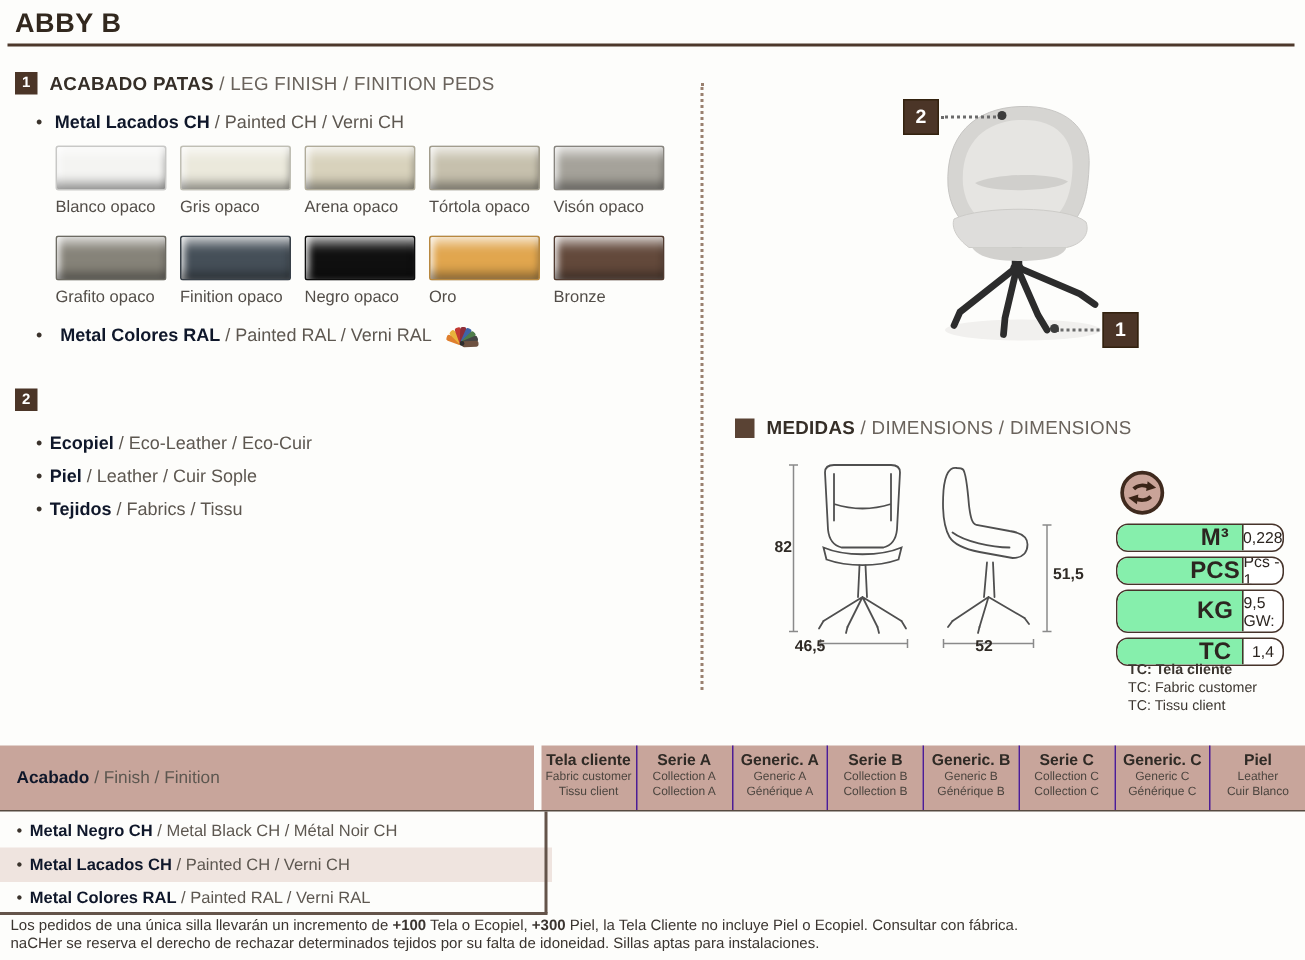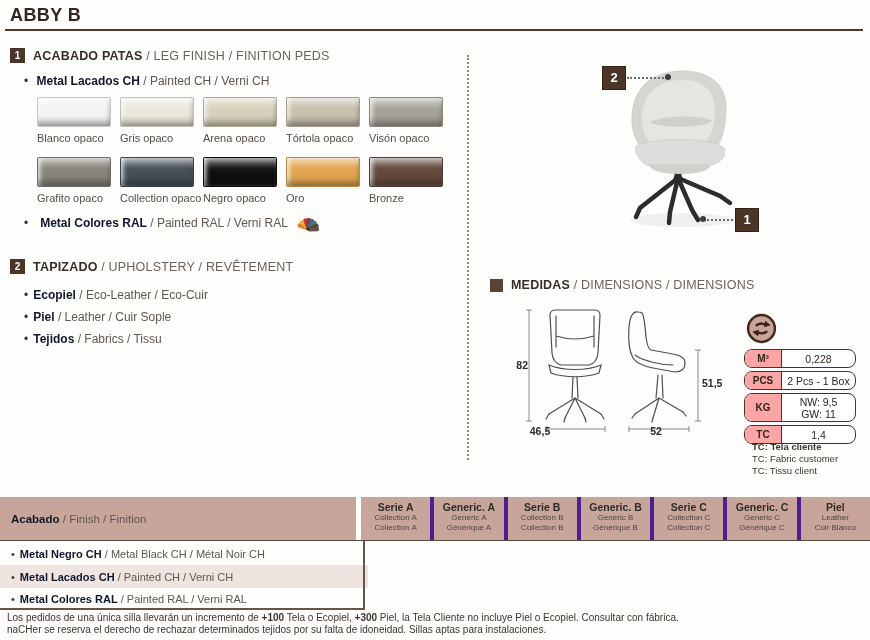--- a/index.html
+++ b/index.html
@@ -47,36 +47,36 @@
   .conn-dot{width:6px;height:6px;background:#3c3c3c;border-radius:50%;}
 
   
   .medidas-square{width:13px;height:13px;background:#5a4334;flex:0 0 auto;}
   .dim-label{font-size:10.5px;font-weight:bold;color:#2f2a25;}
 
   
   .stats{left:744px;top:349px;width:112px;}
   .stat-row{display:flex;border:1.6px solid #46332a;border-radius:8px;overflow:hidden;
             margin-bottom:3px;background:#fff;}
-  .stat-label{width:36px;background:#fca5a5;border-right:1.6px solid #46332a;font-weight:bold;
-              font-size:10px;display:flex;align-items:center;justify-content:center;color:#2c2520;}
+  .stat-label{width:36px;background:#86efac;border-right:1.6px solid #46332a;font-weight:bold;
+              font-size:16px;display:flex;align-items:center;justify-content:center;color:#2c2520;padding-left:47px;}
   .stat-value{flex:1;display:flex;flex-direction:column;align-items:center;justify-content:center;
               font-size:10.5px;color:#2c2520;line-height:12px;}
   .h17{height:17px;} .h27{height:27px;}
 
   .tc-legend{left:752px;top:441px;font-size:9.5px;line-height:12px;color:#3c3630;text-align:left;}
   .tc-bold{font-weight:bold;}
 
   
   .fheader{left:0;top:497px;width:870px;height:44px;display:flex;border-bottom:1.5px solid #564a40;box-sizing:border-box;}
   .fh-left{width:356px;background:#c8a59b;display:flex;align-items:center;padding-left:11px;font-size:11.5px;box-sizing:border-box;}
   .fh-gap{width:5px;background:#fdfdfb;}
   .fh-cols{flex:1;display:flex;}
   .fcol{flex:1;background:#c8a59b;text-align:center;padding-top:4px;box-sizing:border-box;}
-  .fcol + .fcol{border-left:4px solid #4c1d95;}
+  .fcol + .fcol{border-left:1px solid #4c1d95;}
   .fcol-title{font-size:10.5px;font-weight:bold;color:#2f2a25;line-height:12px;}
   .fcol-sub{font-size:8px;color:#4c453f;line-height:9.5px;}
 
   .frow{left:0;width:363px;height:23px;display:flex;align-items:center;padding-left:11px;
         font-size:11px;box-sizing:border-box;}
   .frow.shaded{background:#efe4df;width:368px;}
   .ft-vline{left:363px;top:541px;width:2px;height:68px;background:#64544a;}
   .ft-bline{left:0;top:608px;width:365px;height:2px;background:#64544a;}
 
   
@@ -122,21 +122,21 @@
     <div>
         <div class="swatch" style="background-color: rgb(165, 162, 154);"></div>
         <div class="swatch-label">Visón opaco</div>
       </div>
     <div>
         <div class="swatch" style="background-color: rgb(134, 131, 121);"></div>
         <div class="swatch-label">Grafito opaco</div>
       </div>
     <div>
         <div class="swatch" style="background-color: rgb(69, 79, 88);"></div>
-        <div class="swatch-label">Collection opaco</div>
+        <div class="swatch-label">Finition opaco</div>
       </div>
     <div>
         <div class="swatch" style="background-color: rgb(16, 16, 16);"></div>
         <div class="swatch-label">Negro opaco</div>
       </div>
     <div>
         <div class="swatch" style="background-color: rgb(225, 166, 78);"></div>
         <div class="swatch-label">Oro</div>
       </div>
     <div>
@@ -157,21 +157,20 @@
         <rect x="13" y="14.5" width="11" height="4" rx="1.4" fill="#4f7d4a" transform="rotate(-44 13 16)"></rect>
         <rect x="13" y="14.5" width="11" height="4" rx="1.4" fill="#454545" transform="rotate(-22 13 16)"></rect>
         <rect x="13" y="14.5" width="11" height="4" rx="1.4" fill="#6e5241" transform="rotate(-2 13 16)"></rect>
         <circle cx="13" cy="16" r="1.6" fill="#2d2d2d"></circle>
       </svg>
     </span>
   </div>
 
   <div class="abs sec-head" style="left:10px;top:259px;">
     <span class="badge">2</span>
-    <span><span class="h-bold">TAPIZADO</span><span class="h-rest"> / UPHOLSTERY / REVÊTEMENT</span></span>
   </div>
 
   <div class="abs" style="left:24px;top:284px;">
     <div class="bullet sec2-item"><span class="b-bold">Ecopiel</span><span class="b-rest"> / Eco-Leather / Eco-Cuir</span></div>
     <div class="bullet sec2-item"><span class="b-bold">Piel</span><span class="b-rest"> / Leather / Cuir Sople</span></div>
     <div class="bullet sec2-item"><span class="b-bold">Tejidos</span><span class="b-rest"> / Fabrics / Tissu</span></div>
   </div>
 
   <div class="abs v-divider"></div>
 
@@ -277,20 +276,25 @@
     <div>TC: Tissu client</div>
   </div>
 
   <div class="abs fheader">
     <div class="fh-left">
       <span><span class="b-bold">Acabado</span><span class="b-rest"> / Finish / Finition</span></span>
     </div>
     <div class="fh-gap"></div>
     <div class="fh-cols">
       <div class="fcol">
+          <div class="fcol-title">Tela cliente</div>
+          <div class="fcol-sub">Fabric customer</div>
+          <div class="fcol-sub">Tissu client</div>
+        </div>
+      <div class="fcol">
           <div class="fcol-title">Serie A</div>
           <div class="fcol-sub">Collection A</div>
           <div class="fcol-sub">Collection A</div>
         </div>
       <div class="fcol">
           <div class="fcol-title">Generic. A</div>
           <div class="fcol-sub">Generic A</div>
           <div class="fcol-sub">Générique A</div>
         </div>
       <div class="fcol">

